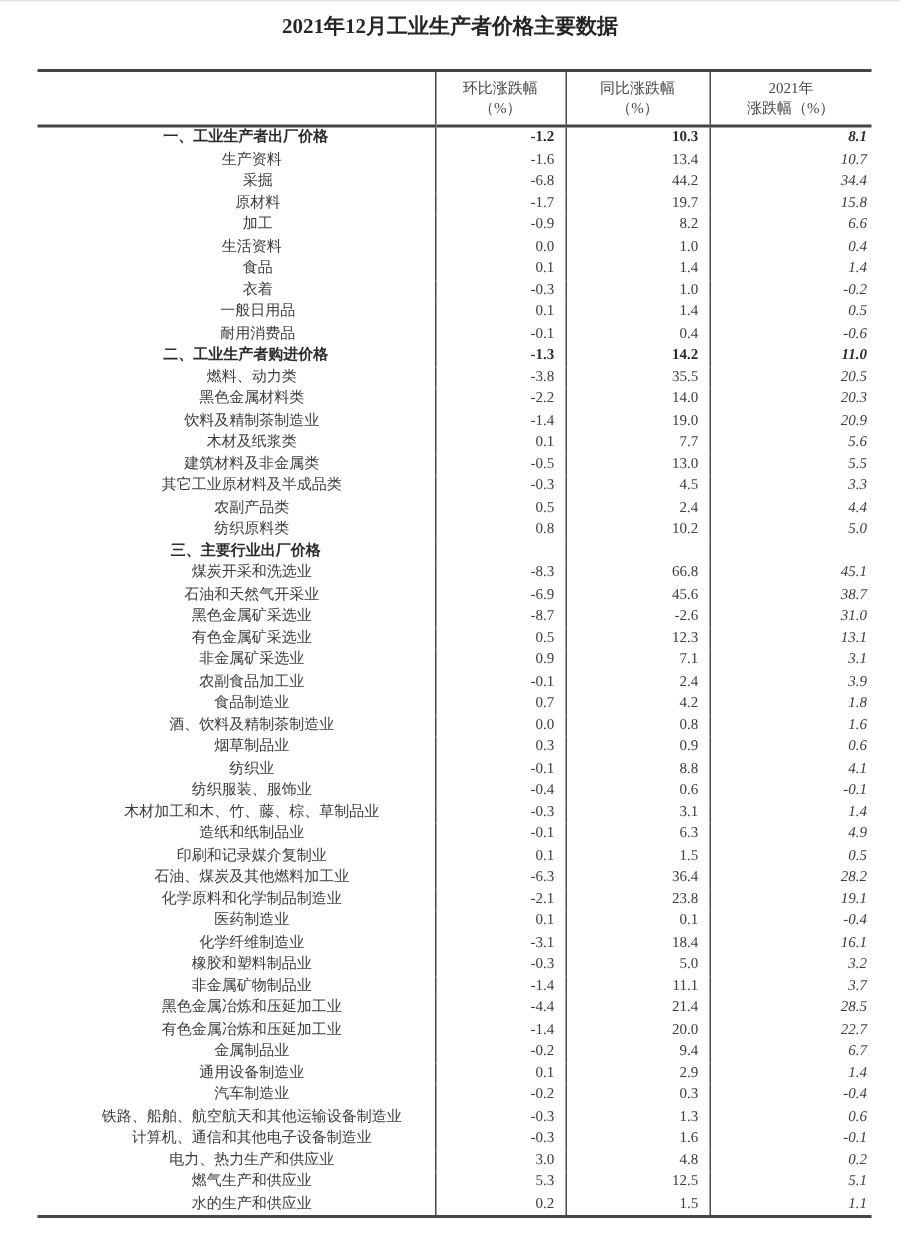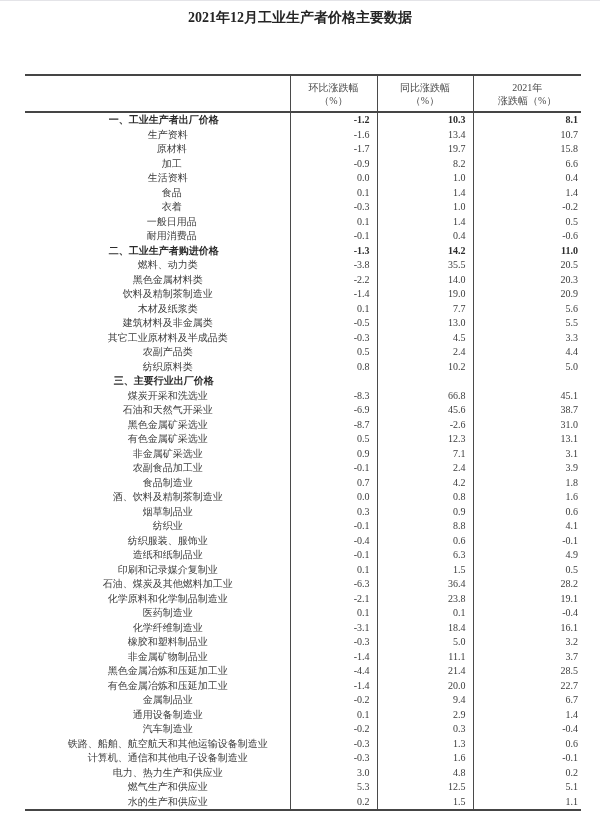--- a/index.html
+++ b/index.html
@@ -22,21 +22,20 @@
   table.price-table {
     position: absolute;
     left: 25px; top: 46px;
     width: 556px;
     border-collapse: collapse;
     table-layout: fixed;
     border-top: 2px solid #454545;
     border-bottom: 2px solid #454545;
     font-size: 10px;
     color: #3c3c3c;
-    margin-top: 28px;
   }
   col.c-label { width: 265px; }
   col.c-mom   { width: 87px; }
   col.c-yoy   { width: 96px; }
   col.c-year  { width: 108px; }
   thead tr { height: 37px; }
   thead th {
     font-weight: normal;
     text-align: center;
     vertical-align: middle;
@@ -48,21 +47,21 @@
   td.num, th.num { border-left: 1px solid #4a4a4a; }
   tbody td {
     height: 14.5px;
     padding: 0;
     line-height: 14.5px;
     white-space: nowrap;
     overflow: hidden;
   }
   td.label { text-align: center; }
   td.num { text-align: right; padding-right: 7px; }
-  td.num.year { padding-right: 3px; }
+  td.num.year { padding-right: 3px; font-style: italic; }
   tr.section td { font-weight: bold; color: #2c2c2c; }
   td.ind0 { padding-left: 13px; }
   td.ind1 { padding-left: 21px; }
   td.ind2 { padding-left: 29px; }
 </style>
 </head>
 <body>
 
 <div class="page">
   <div class="top-line"></div>
@@ -100,20 +99,26 @@
     <td class="num year">8.1</td>
   </tr>
 
   <tr>
     <td class="label ind1">生产资料</td>
     <td class="num mom">-1.6</td>
     <td class="num yoy">13.4</td>
     <td class="num year">10.7</td>
   </tr>
 
+  <tr>
+    <td class="label ind2">采掘</td>
+    <td class="num mom">-6.8</td>
+    <td class="num yoy">44.2</td>
+    <td class="num year">34.4</td>
+  </tr>
 
   <tr>
     <td class="label ind2">原材料</td>
     <td class="num mom">-1.7</td>
     <td class="num yoy">19.7</td>
     <td class="num year">15.8</td>
   </tr>
 
   <tr>
     <td class="label ind2">加工</td>
@@ -298,20 +303,26 @@
     <td class="num year">4.1</td>
   </tr>
 
   <tr>
     <td class="label ind1">纺织服装、服饰业</td>
     <td class="num mom">-0.4</td>
     <td class="num yoy">0.6</td>
     <td class="num year">-0.1</td>
   </tr>
 
+  <tr>
+    <td class="label ind1">木材加工和木、竹、藤、棕、草制品业</td>
+    <td class="num mom">-0.3</td>
+    <td class="num yoy">3.1</td>
+    <td class="num year">1.4</td>
+  </tr>
 
   <tr>
     <td class="label ind1">造纸和纸制品业</td>
     <td class="num mom">-0.1</td>
     <td class="num yoy">6.3</td>
     <td class="num year">4.9</td>
   </tr>
 
   <tr>
     <td class="label ind1">印刷和记录媒介复制业</td>

